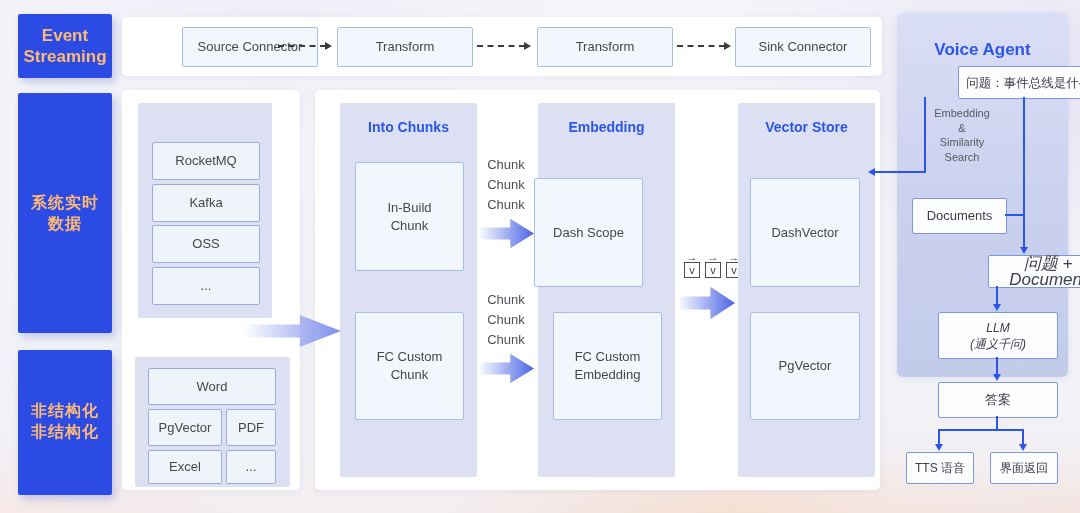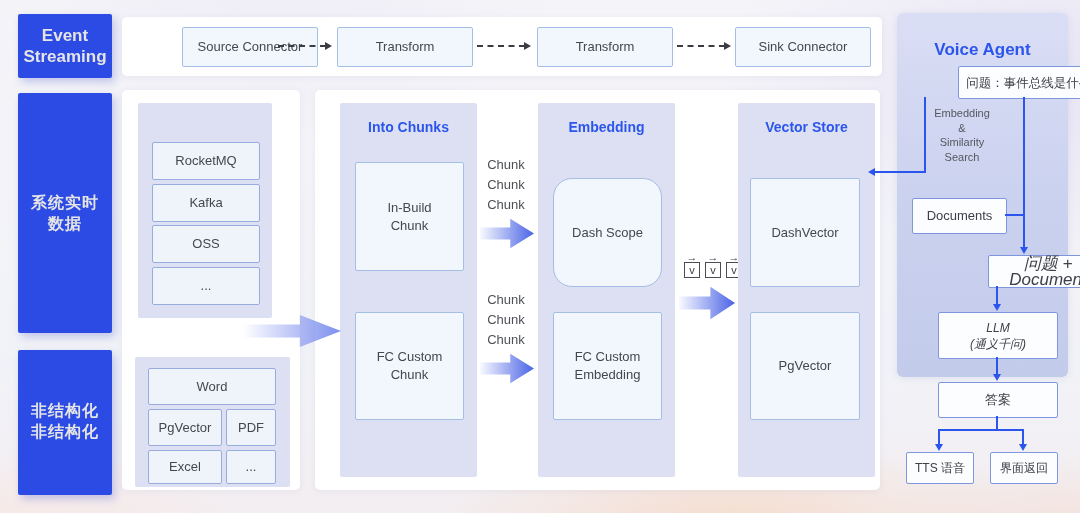--- a/index.html
+++ b/index.html
@@ -9,21 +9,21 @@
       radial-gradient(ellipse 420px 120px at 68% 102%, rgba(247,207,178,0.55), transparent 70%),
       radial-gradient(ellipse 320px 100px at 2% 102%, rgba(250,228,222,0.55), transparent 70%),
       radial-gradient(ellipse 260px 90px at 98% 101%, rgba(244,214,200,0.45), transparent 70%),
       radial-gradient(ellipse 500px 260px at 100% 15%, rgba(226,222,244,0.7), transparent 72%),
       radial-gradient(ellipse 400px 200px at 25% 0%, rgba(238,236,246,0.8), transparent 70%),
       linear-gradient(180deg,#F5F4F8 0%,#F1F2F7 72%,#F3EEF1 100%);}
   .abs{position:absolute;}
   .panel-white{background:#FFFFFF;border-radius:5px;box-shadow:0 1px 7px rgba(120,130,190,0.10);}
   .lav{background:#DCE0F2;border-radius:2px;}
   .panel-title{position:absolute;left:0;top:16px;width:100%;text-align:center;font-weight:bold;font-size:14px;color:#2B55EC;}
-  .rail{background:#2B4BE4;color:#e5e5e5;font-weight:bold;display:flex;flex-direction:column;align-items:center;justify-content:center;text-align:center;border-radius:2px;box-shadow:3px 4px 9px rgba(60,80,200,0.28);}
+  .rail{background:#2B4BE4;color:#fdba74;font-weight:bold;display:flex;flex-direction:column;align-items:center;justify-content:center;text-align:center;border-radius:2px;box-shadow:3px 4px 9px rgba(60,80,200,0.28);}
   .node{background:#F1F7FC;border:1px solid #A5BEE5;border-radius:2px;display:flex;flex-direction:column;align-items:center;justify-content:center;text-align:center;color:#45474F;font-size:13px;line-height:18px;}
   .node-lav{background:#EFF4FB;border:1px solid #99ACDF;}
   .va-panel{border-radius:6px;background:linear-gradient(180deg,#DADEF5 0%,#CBD2EF 50%,#C3CBEB 100%);box-shadow:0 1px 7px rgba(120,130,190,0.15);}
   .va-box{background:#FCFDFF;border:1px solid #7E96E0;border-radius:2px;display:flex;flex-direction:column;align-items:center;justify-content:center;text-align:center;color:#3E4048;font-size:12px;line-height:16px;}
   .vline{background:#2B55EC;width:2px;}
   .hline{background:#2B55EC;height:2px;}
   .tri-down{width:0;height:0;border-left:4px solid transparent;border-right:4px solid transparent;border-top:7px solid #2B55EC;}
   .tri-left{width:0;height:0;border-top:4px solid transparent;border-bottom:4px solid transparent;border-right:7px solid #2B55EC;}
   .dash-line{height:0;border-top:2px dashed #3B3C42;}
   .tri-right-dark{width:0;height:0;border-top:4px solid transparent;border-bottom:4px solid transparent;border-left:7px solid #3B3C42;}
@@ -137,21 +137,21 @@
   <div class="abs chunk-stack" style="left:483px;top:290px;width:46px;">
     <span>Chunk</span>
     <span>Chunk</span>
     <span>Chunk</span>
   </div>
   <div class="abs grad-arrow" style="left:480px;top:352px;width:54px;height:33px;"></div>
 
   <div class="abs lav" style="left:538px;top:103px;width:137px;height:374px;">
     <div class="panel-title">Embedding</div>
   </div>
-  <div class="abs node" style="left:553px;top:178px;width:107px;height:107px;border-radius:19px;">
+  <div class="abs node" style="left:534px;top:178px;width:107px;height:107px;">
     <span>Dash Scope</span>
   </div>
   <div class="abs node" style="left:553px;top:312px;width:107px;height:106px;">
     <span>FC Custom</span>
     <span>Embedding</span>
   </div>
 
   <div class="abs vecs" style="left:684px;top:252px;">
     <div class="vec">
       <span class="vec-top">→</span>

